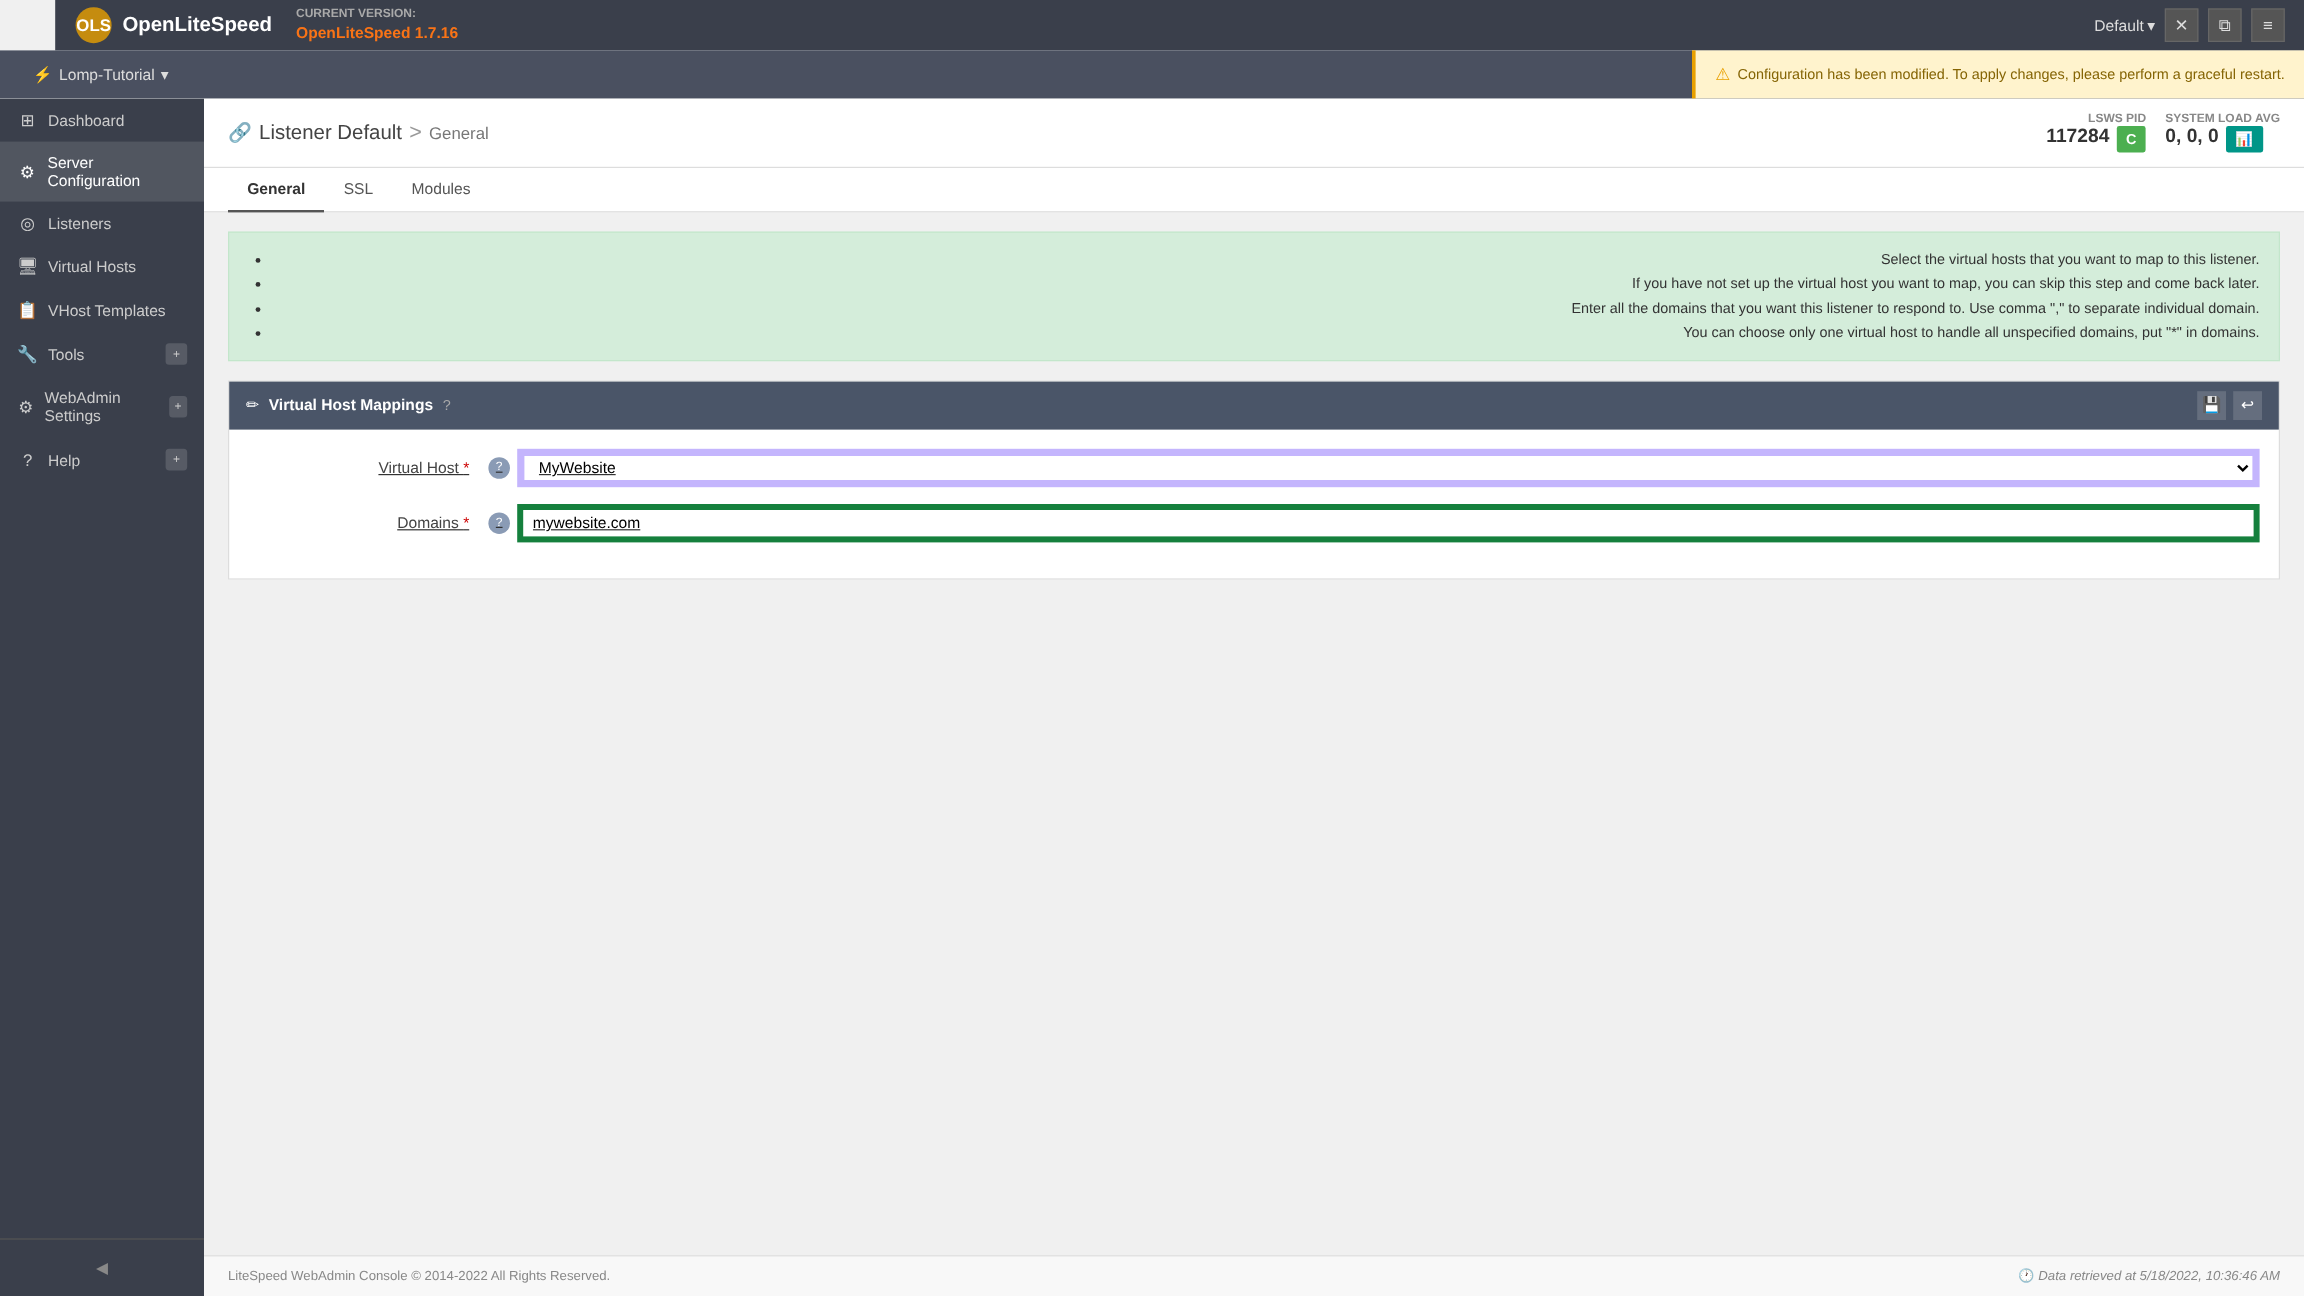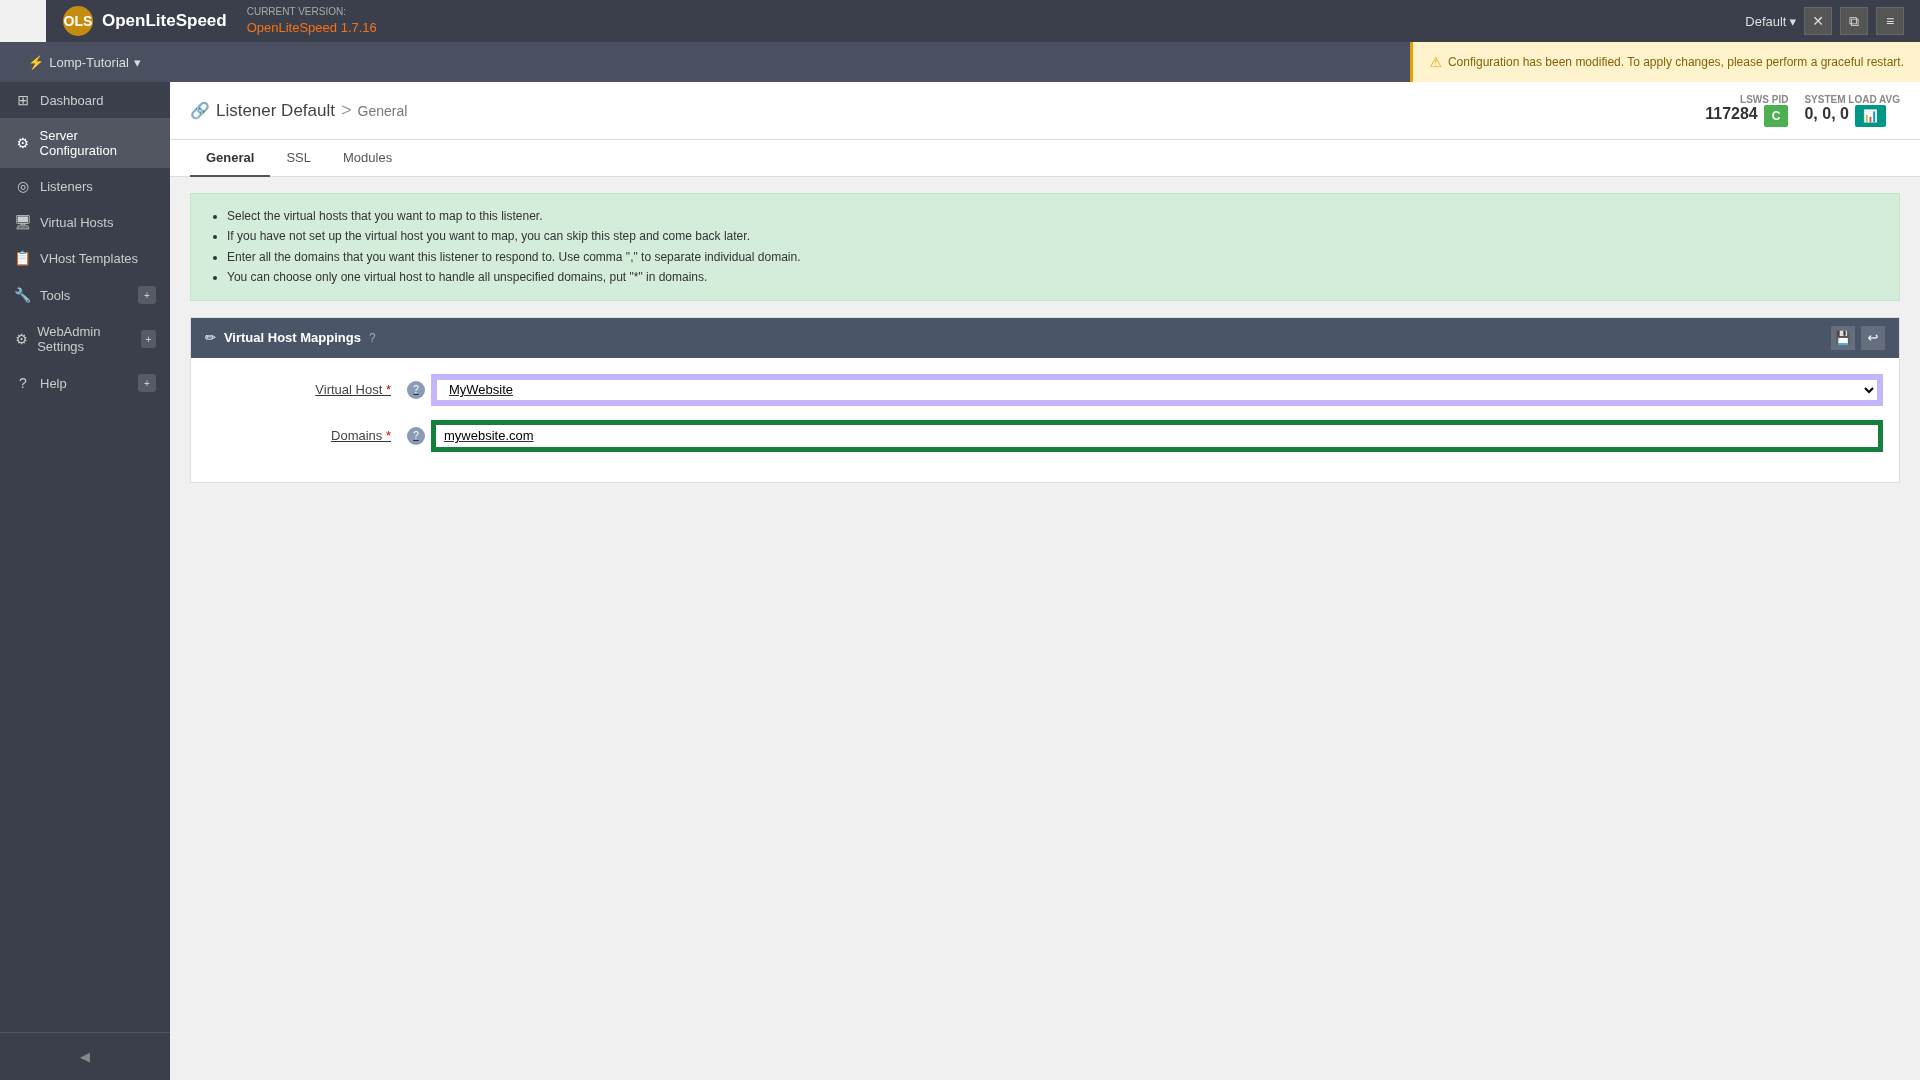--- a/index.html
+++ b/index.html
@@ -25,20 +25,21 @@
     }
     .logo-icon {
       width: 32px;
       height: 32px;
     }
     .version-info {
       margin-left: 20px;
       color: #aaa;
       font-size: 11px;
       line-height: 1.4;
+      font-weight: bold;
     }
     .version-info span { display: block; color: #f97316; font-size: 13px; }
     .header-right {
       margin-left: auto;
       display: flex;
       align-items: center;
       gap: 8px;
     }
     .lang-selector {
       color: #ddd;
@@ -254,21 +255,21 @@
     
     .info-box {
       background: #d4edda;
       border: 1px solid #c3e6cb;
       padding: 12px 16px;
       margin-bottom: 16px;
       font-size: 12px;
       color: #333;
       line-height: 1.7;
     }
-    .info-box ul { padding-left: 20px; }
+    .info-box ul { padding-left: 20px; text-align: right; }
 
     
     .section-card {
       background: white;
       border: 1px solid #ddd;
       margin-bottom: 16px;
     }
     .section-header {
       background: #4a5568;
       color: white;
@@ -535,16 +536,23 @@
             <div class="form-control-wrap">
               <div class="help-circle">?</div>
               <input class="form-input" type="text" value="mywebsite.com" style="">
             </div>
           </div>
         </div>
       </div>
 
     </div>
 
+    <div class="footer">
+      <span>LiteSpeed WebAdmin Console © 2014-2022 All Rights Reserved.</span>
+      <span>
+        <span>🕐</span>
+        <em><span>Data retrieved at 5/18/2022, 10:36:46 AM</span></em>
+      </span>
+    </div>
 
   </div>
 
 </div>
 
 </body></html>

